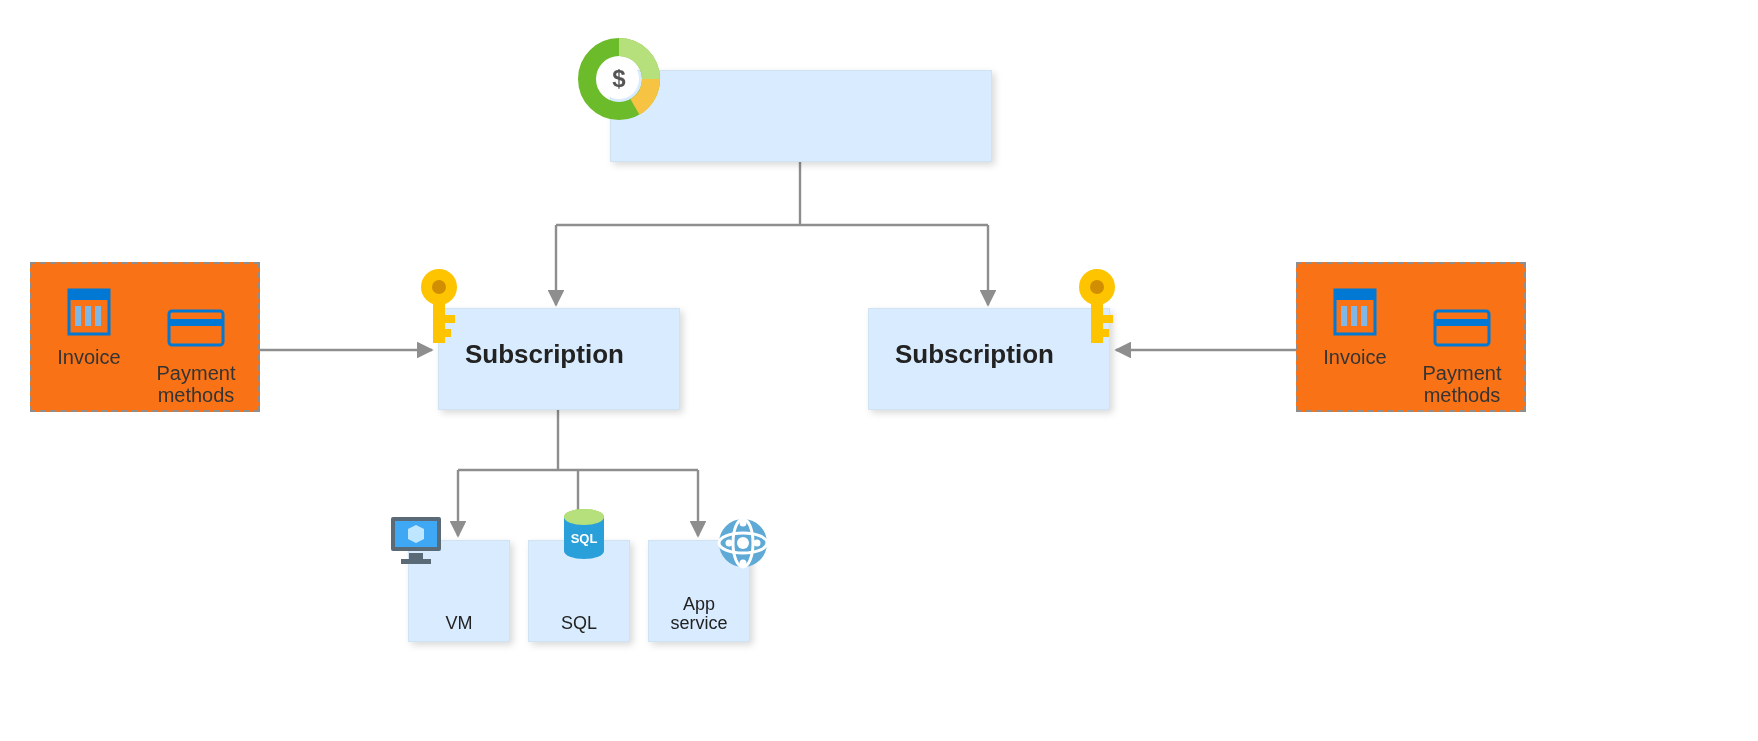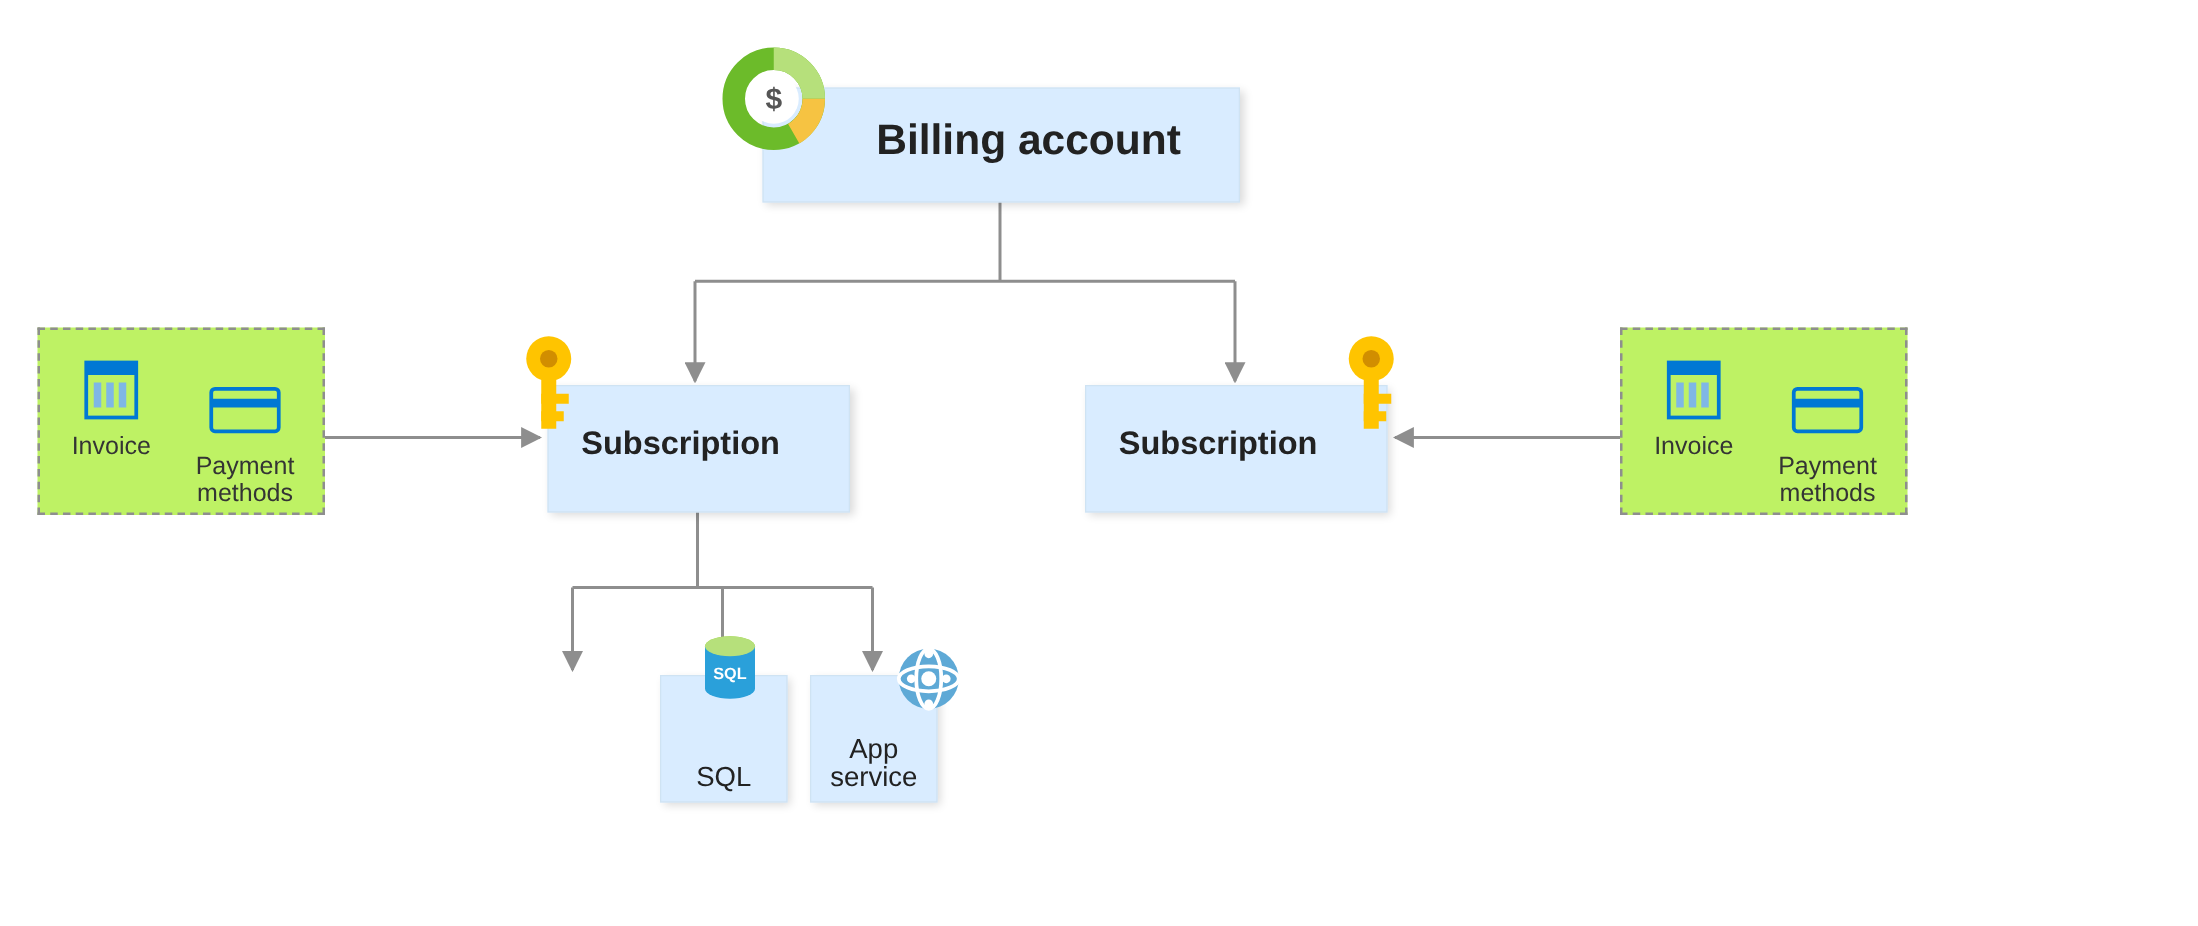--- a/index.html
+++ b/index.html
@@ -37,26 +37,26 @@
   #box-billing .label { left: 90px; top: 22px; font-size: 34px; font-weight: 600; }
 
   #box-sub1 { left: 438px; top: 308px; width: 240px; height: 100px; }
   #box-sub2 { left: 868px; top: 308px; width: 240px; height: 100px; }
   .sub-label { left: 26px; top: 30px; font-size: 26px; font-weight: 600; }
 
   .res-box { width: 100px; height: 100px; }
   #box-vm  { left: 408px; top: 540px; }
   #box-sql { left: 528px; top: 540px; }
   #box-app { left: 648px; top: 540px; }
-  .res-label { left: 0; right: 0; bottom: 8px; text-align: center; font-size: 22px; line-height: 1.05; }
+  .res-label { left: 0; right: 0; bottom: 8px; text-align: center; font-size: 18px; line-height: 1.05; }
 
   .dashed-panel {
     position: absolute;
     border: 2px dashed #8e8e8e;
-    background: #bef264;
+    background: #f97316;
   }
   #panel-left  { left: 30px;  top: 262px; width: 226px; height: 146px; }
   #panel-right { left: 1296px; top: 262px; width: 226px; height: 146px; }
 
   .panel-item {
     position: absolute;
     text-align: center;
     font-size: 20px;
     color: #343434;
     line-height: 1.1;
@@ -103,21 +103,20 @@
       <line x1="578" y1="470" x2="578" y2="536" marker-end="url(#arrow)"></line>
       <line x1="698" y1="470" x2="698" y2="536" marker-end="url(#arrow)"></line>
 
       <line x1="256" y1="350" x2="432" y2="350" marker-end="url(#arrow)"></line>
 
       <line x1="1296" y1="350" x2="1116" y2="350" marker-end="url(#arrow)"></line>
     </g>
   </svg>
 
   <div id="box-billing" class="box">
-    <span class="label">Billing account</span>
     <span class="corner-icon" style="left:-34px; top:-34px;">
       <svg width="84" height="84" viewBox="0 0 84 84">
         <circle cx="42" cy="42" r="32" fill="none" stroke="#6cbb2a" stroke-width="18"></circle>
         <path d="M42 10 A32 32 0 0 1 74 42" fill="none" stroke="#b6e07b" stroke-width="18"></path>
         <path d="M74 42 A32 32 0 0 1 58 70" fill="none" stroke="#f6c342" stroke-width="18"></path>
         <circle cx="42" cy="42" r="20" fill="#ffffff"></circle>
         <text x="42" y="50" text-anchor="middle" font-size="24" font-weight="700" fill="#555">$</text>
       </svg>
     </span>
   </div>
@@ -141,20 +140,32 @@
       <svg width="60" height="90" viewBox="0 0 60 90">
         <circle cx="30" cy="22" r="18" fill="#ffc400"></circle>
         <circle cx="30" cy="22" r="7" fill="#d18e00"></circle>
         <rect x="24" y="38" width="12" height="40" fill="#ffc400"></rect>
         <rect x="24" y="50" width="22" height="8" fill="#ffc400"></rect>
         <rect x="24" y="64" width="18" height="8" fill="#ffc400"></rect>
       </svg>
     </span>
   </div>
 
+  <div id="box-vm" class="box res-box">
+    <span class="label res-label">VM</span>
+    <span class="corner-icon" style="left:-20px; top:-26px;">
+      <svg width="58" height="52" viewBox="0 0 58 52">
+        <rect x="2" y="2" width="50" height="34" rx="2" fill="#5b6a77"></rect>
+        <rect x="6" y="6" width="42" height="26" fill="#3fa8f4"></rect>
+        <rect x="20" y="38" width="14" height="6" fill="#5b6a77"></rect>
+        <rect x="12" y="44" width="30" height="5" fill="#5b6a77"></rect>
+        <polygon points="27,10 35,14 35,24 27,28 19,24 19,14" fill="#bfe6ff"></polygon>
+      </svg>
+    </span>
+  </div>
 
   <div id="box-sql" class="box res-box">
     <span class="label res-label">SQL</span>
     <span class="corner-icon" style="left:30px; top:-34px;">
       <svg width="50" height="60" viewBox="0 0 50 60">
         <ellipse cx="25" cy="10" rx="20" ry="8" fill="#9bd23a"></ellipse>
         <path d="M5 10 v34 a20 8 0 0 0 40 0 V10" fill="#2aa0da"></path>
         <ellipse cx="25" cy="10" rx="20" ry="8" fill="#b6e07b"></ellipse>
         <text x="25" y="36" text-anchor="middle" font-size="13" font-weight="700" fill="#fff">SQL</text>
       </svg>

